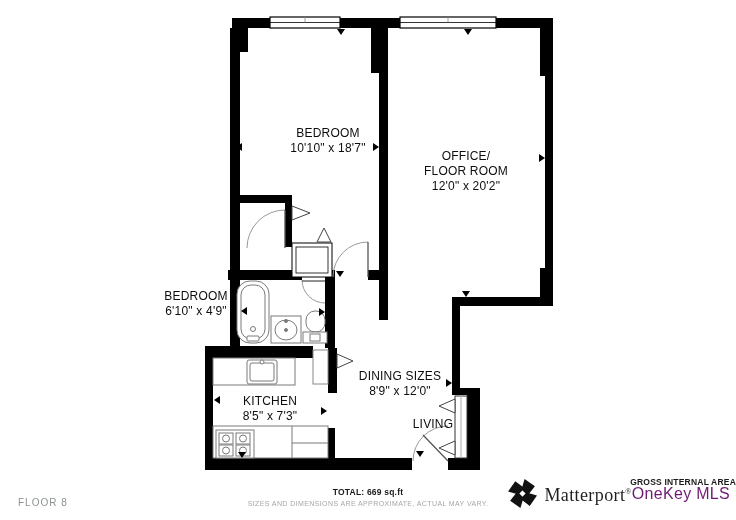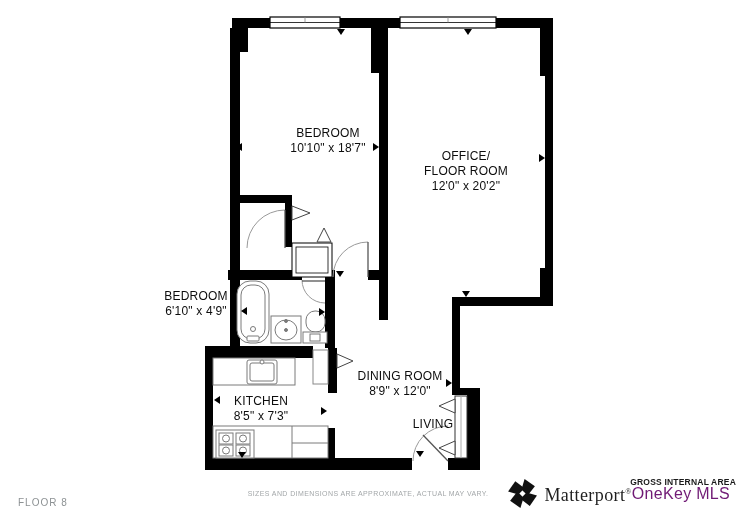--- a/index.html
+++ b/index.html
@@ -180,36 +180,37 @@
     <div class="room-name">OFFICE/
 FLOOR ROOM</div>
     <div class="room-dims">12'0" x 20'2"</div>
   </div>
 
   <div class="room-label" style="left:126px;top:289px;width:140px;">
     <div class="room-name">BEDROOM</div>
     <div class="room-dims">6'10" x 4'9"</div>
   </div>
 
-  <div class="room-label" style="left:191px;top:394px;width:140px;">
+  <div class="room-label" style="left:200px;top:394px;width:140px;">
     <div class="room-name">KITCHEN</div>
     <div class="room-dims">8'5" x 7'3"</div>
   </div>
 
   <div class="room-label" style="left:330px;top:369px;width:140px;">
-    <div class="room-name">DINING ROOM</div>
+    <div class="room-name">DINING SIZES</div>
     <div class="room-dims">8'9" x 12'0"</div>
   </div>
 
   <div class="room-label" style="left:375px;top:417px;width:116px;">
     <div class="room-name">LIVING</div>
   </div>
 
   <div class="footer-block">
     <div class="area-title">GROSS INTERNAL AREA</div>
+    <div class="area-total">TOTAL: 669 sq.ft</div>
     <div class="disclaimer">SIZES AND DIMENSIONS ARE APPROXIMATE, ACTUAL MAY VARY.</div>
   </div>
 
   <div class="floor-label">FLOOR 8</div>
 
   <div class="branding">
     <svg width="33" height="33" viewBox="-16 -16 32 32">
       <g fill="#111111">
         <path d="M 2,-14 L 12,-7 L 5,2 L -1,-4 Z"></path>
         <path d="M 2,-14 L 12,-7 L 5,2 L -1,-4 Z" transform="rotate(90)"></path>

